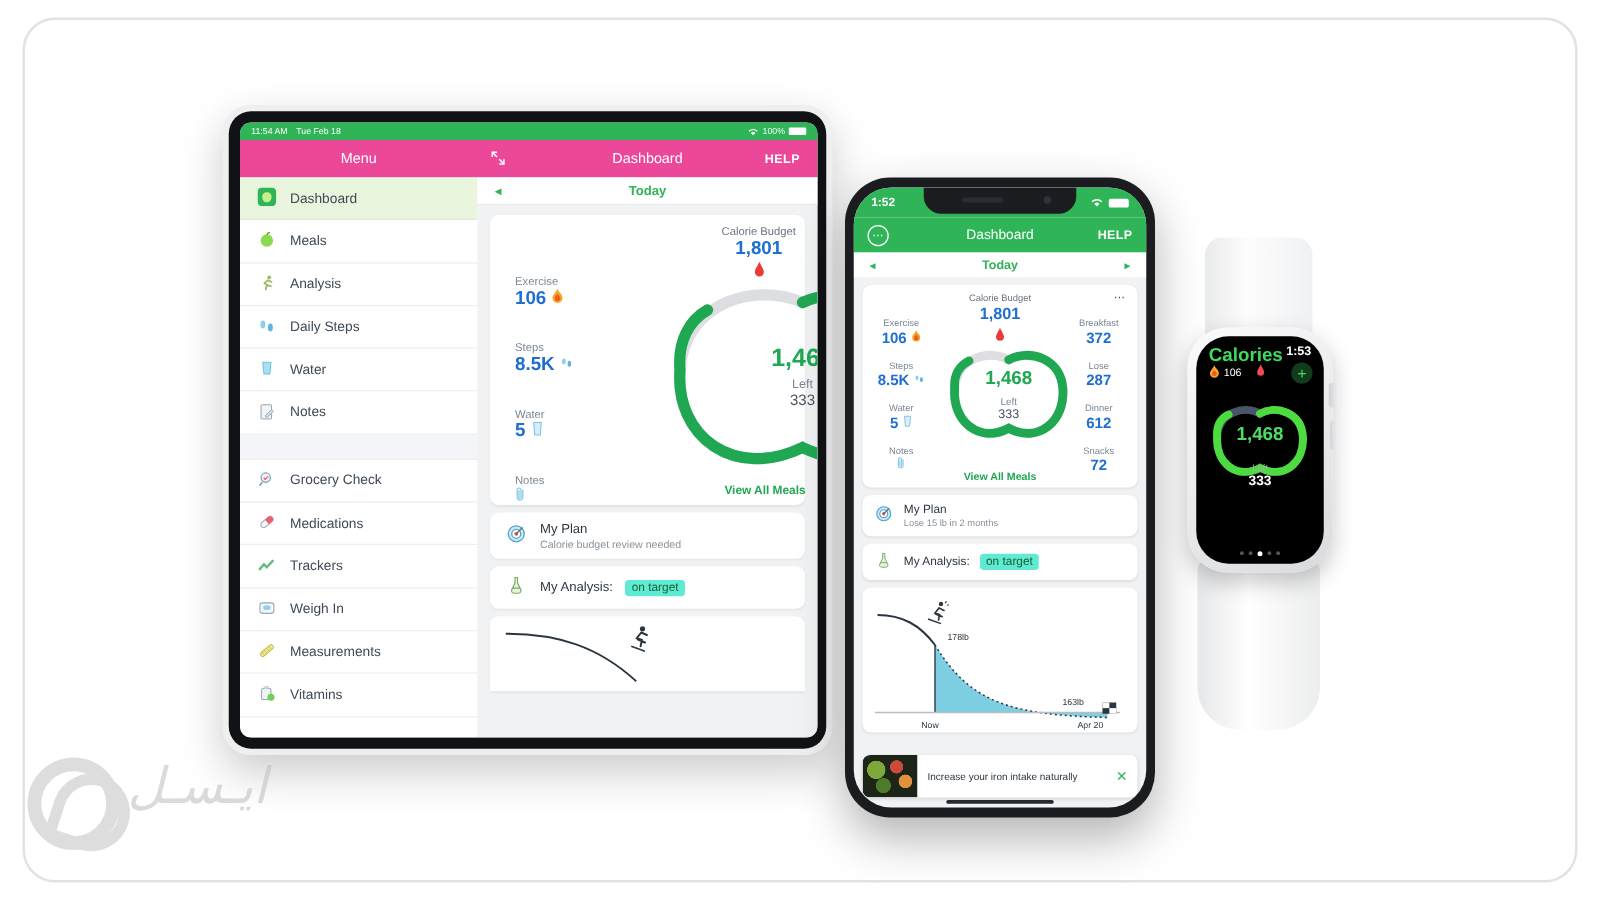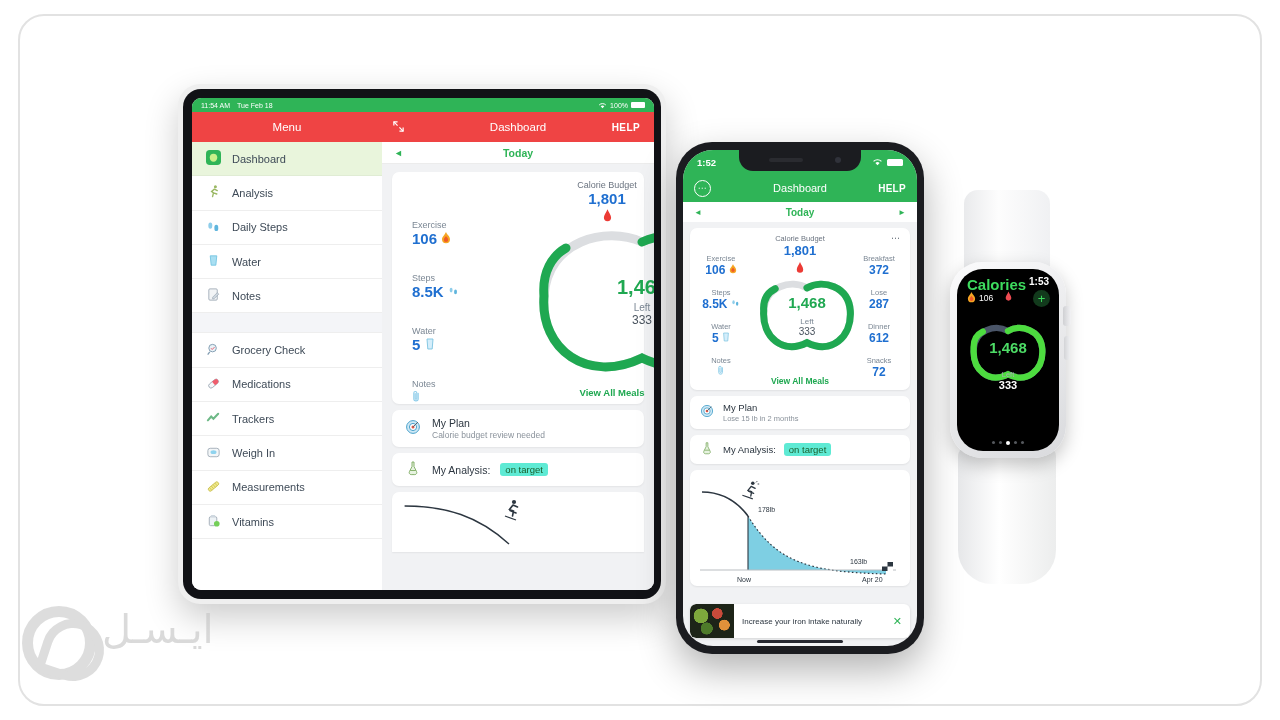--- a/index.html
+++ b/index.html
@@ -24,20 +24,21 @@
     border-radius: 26px;
     background: #ffffff;
   }
 
   
   #watermark {
     position: absolute;
     left: 16px; bottom: 22px;
     width: 260px; height: 96px;
     opacity: .62;
+    font-style: italic;
   }
   #wm-mark {
     position: absolute; left: 6px; top: 4px;
     width: 74px; height: 74px;
     border-radius: 50%;
     border: 11px solid #c9c9c9;
   }
   #wm-mark:after {
     content:""; position:absolute; left: 9px; top: 2px;
     width: 44px; height: 44px; border-radius: 50% 50% 50% 10%;
@@ -89,21 +90,21 @@
     gap: 7px;
   }
   .t-status .right { margin-left: auto; display:flex; align-items:center; gap:3px; }
   .batt {
     display:inline-block; width: 14px; height: 6px;
     background:#fff; border-radius: 1px;
   }
   
   .t-navbar {
     height: 30px;
-    background: #ef4444;
+    background: #ec4899;
     display: flex; align-items: center;
     color: #fff;
   }
   .t-nav-left {
     width: 190px; text-align: center;
     font-size: 11.5px;
   }
   .t-nav-right {
     flex: 1; display: flex; align-items: center;
     padding: 0 14px 0 10px;
@@ -387,20 +388,29 @@
 
           <div class="t-sidebar">
             <div class="t-item active">
               <span class="ic">
                 <svg width="15" height="15" viewBox="0 0 16 16">
                     <rect x="0" y="0" width="16" height="16" rx="4" fill="#2fb457"></rect>
                     <path d="M8 4c2.6 0 4 1.6 4 4s-1.6 4.6-4 4.6S4 10.6 4 8s1.4-4 4-4z" fill="#c8f08a"></path>
                   </svg>
               </span>
               <span>Dashboard</span>
+            </div>
+            <div class="t-item">
+              <span class="ic">
+                <svg width="15" height="15" viewBox="0 0 16 16">
+                    <circle cx="8" cy="9" r="5.3" fill="#8bd94f"></circle>
+                    <path d="M8 4.2c.4-1.4 1.6-2 2.6-2.2" stroke="#4a8b2a" stroke-width="1" fill="none"></path>
+                  </svg>
+              </span>
+              <span>Meals</span>
             </div>
             <div class="t-item">
               <span class="ic">
                 <svg width="15" height="15" viewBox="0 0 16 16">
                     <circle cx="10" cy="3" r="1.6" fill="#9bb864"></circle>
                     <path d="M9 5.5 6 8l2 1.5-1 4M9 5.5l3 1.5M8 9.5l3.5 1.2" stroke="#9bb864" stroke-width="1.5" fill="none" stroke-linecap="round"></path>
                   </svg>
               </span>
               <span>Analysis</span>
             </div>

